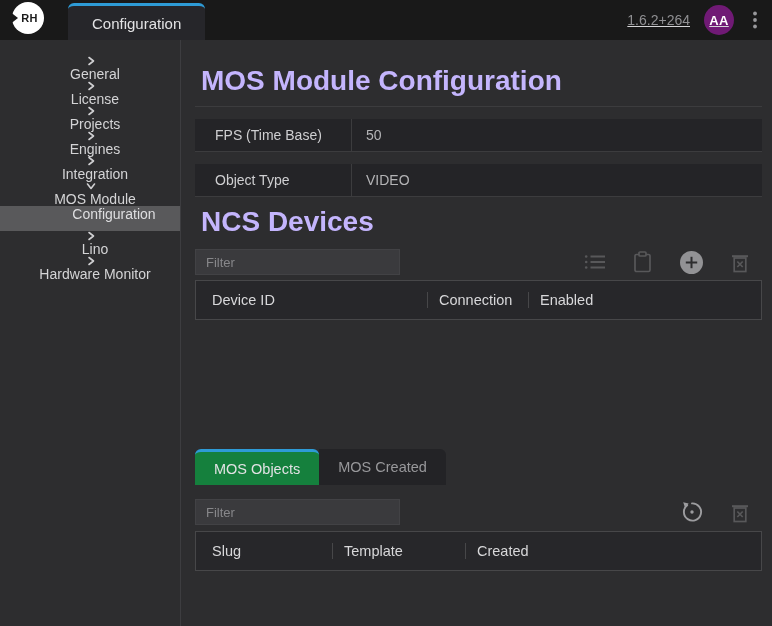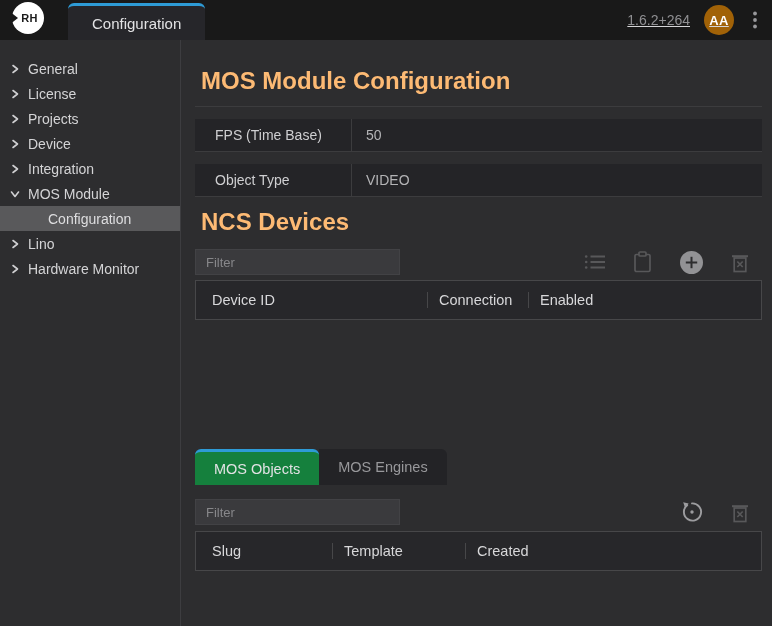--- a/index.html
+++ b/index.html
@@ -62,21 +62,21 @@
     display: flex;
     align-items: center;
     gap: 14px;
     padding-right: 10px;
     text-decoration: underline;
   }
   .version { color: #8f8f92; font-size: 14px; }
   .avatar {
     width: 30px; height: 30px;
     border-radius: 50%;
-    background: #a16207;
+    background: #701a75;
     color: #ffffff;
     font-size: 13px;
     font-weight: bold;
     display: flex; align-items: center; justify-content: center;
     letter-spacing: 0.4px;
     text-align: right;
   }
   .kebab { display: flex; align-items: center; padding: 2px 4px; cursor: pointer; }
 
   
@@ -90,37 +90,38 @@
     padding-top: 16px;
   }
   .nav-item {
     height: 25px;
     display: flex;
     align-items: center;
     padding-left: 10px;
     color: #d4d4d6;
     font-size: 14px;
     cursor: pointer;
+    flex-direction: column;
   }
   .nav-item .chev { width: 10px; height: 10px; margin-right: 8px; flex: 0 0 auto; display: flex; }
   .nav-item.sub { padding-left: 48px; }
   .nav-item.selected { background: #59595b; color: #dedee0; }
 
   
   .content {
     flex: 1;
     display: flex;
     flex-direction: column;
     padding: 0 10px 55px 14px;
     min-width: 0;
   }
   .section-title {
-    font-size: 24px;
+    font-size: 28px;
     font-weight: 600;
-    color: #fdba74;
+    color: #c4b5fd;
     line-height: 30px;
     margin: 26px 0 10px 6px;
   }
   .section-title.second { margin-top: 10px; }
 
   
   .kv-table { border-top: 1px solid #3c3c3e; }
   .kv-row {
     display: flex;
     height: 33px;
@@ -269,21 +270,21 @@
           </svg>
         </span>
       <span>Projects</span>
     </div>
     <div class="nav-item">
       <span class="chev">
           <svg width="10" height="10" viewBox="0 0 10 10">
             <polyline points="3,1.5 7.5,5 3,8.5" stroke="#cfcfd1" stroke-width="1.6" fill="none" stroke-linecap="round" stroke-linejoin="round"></polyline>
           </svg>
         </span>
-      <span>Device</span>
+      <span>Engines</span>
     </div>
     <div class="nav-item">
       <span class="chev">
           <svg width="10" height="10" viewBox="0 0 10 10">
             <polyline points="3,1.5 7.5,5 3,8.5" stroke="#cfcfd1" stroke-width="1.6" fill="none" stroke-linecap="round" stroke-linejoin="round"></polyline>
           </svg>
         </span>
       <span>Integration</span>
     </div>
     <div class="nav-item">
@@ -375,21 +376,21 @@
       <div class="grid-col ncs-col-3 pad-sm">Enabled</div>
     </div>
 
     <div class="spacer"></div>
 
     <div class="tabs">
       <div class="tab active">
         <span>MOS Objects</span>
       </div>
       <div class="tab inactive">
-        <span>MOS Engines</span>
+        <span>MOS Created</span>
       </div>
     </div>
 
     <div class="toolbar lower">
       <input class="filter-input" type="text" placeholder="Filter" style="">
       <div class="toolbar-icons">
         <div class="icon-btn">
           <svg width="24" height="24" viewBox="0 0 24 24">
             <path d="M 7.2,5.2 A 8.6,8.6 0 1 0 12,3.4" fill="none" stroke="#9c9c9f" stroke-width="1.9" stroke-linecap="round"></path>
             <polygon points="3.2,2.2 8.6,3.6 5.2,8.2" fill="#9c9c9f"></polygon>

